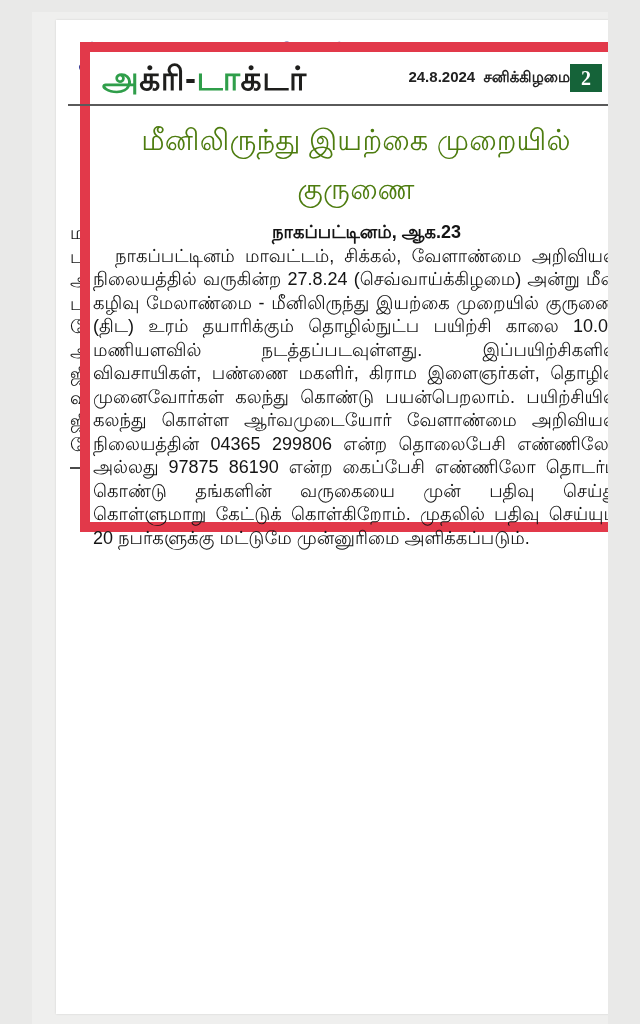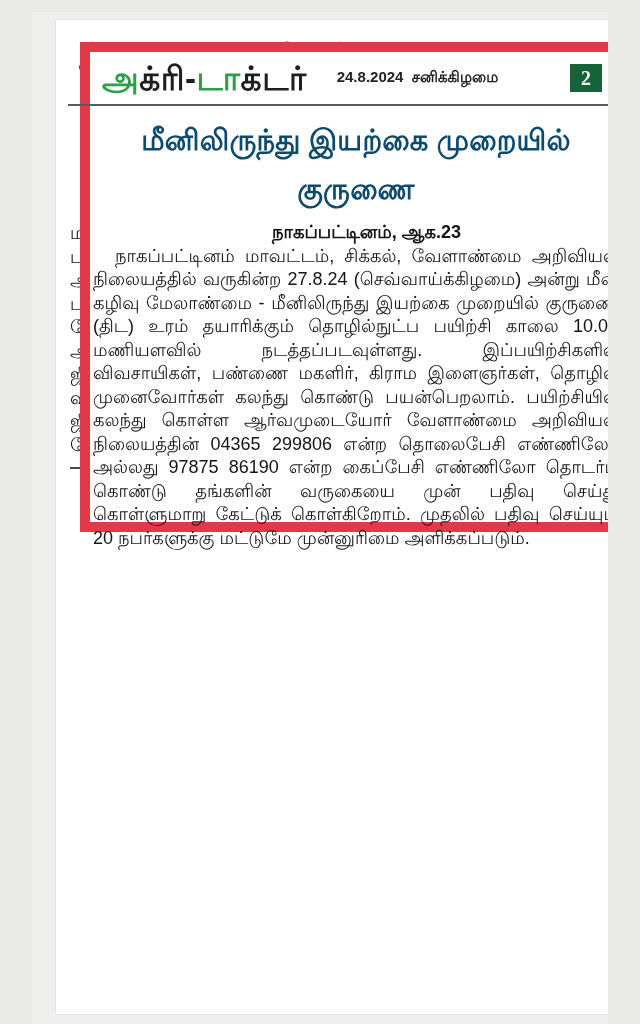--- a/index.html
+++ b/index.html
@@ -46,21 +46,21 @@
     font-size:33px;
     font-weight:800;
     letter-spacing:.5px;
     line-height:1;
     white-space:nowrap;
   }
   .logo .green{color:#2f9e4a;}
   .logo .dark{color:#1e1e1c;}
   .mast-date{
     flex:1;
-    text-align:left;
+    text-align:right;
     font-size:15px;
     font-weight:700;
     color:#222;
     padding-left:30px;
     white-space:nowrap;
   }
   .page-badge{
     width:32px;height:28px;
     background:#156339;
     color:#fff;
@@ -73,22 +73,22 @@
   .mast-rule{
     position:absolute;
     top:52px; left:-22px; right:-2px;
     height:2px; background:#5a5a5a;
   }
 
   .headline1{
     margin:16px 2px 0 2px;
     text-align:center;
     font-size:29px;
-    font-weight:700;
-    color:#0c4a6e;
+    font-weight:400;
+    color:#4d7c0f;
     line-height:49px;
     letter-spacing:.2px;
   }
   .body-text{
     font-size:18px;
     line-height:23.5px;
     text-align:justify;
     color:#141414;
     font-weight:500;
   }

